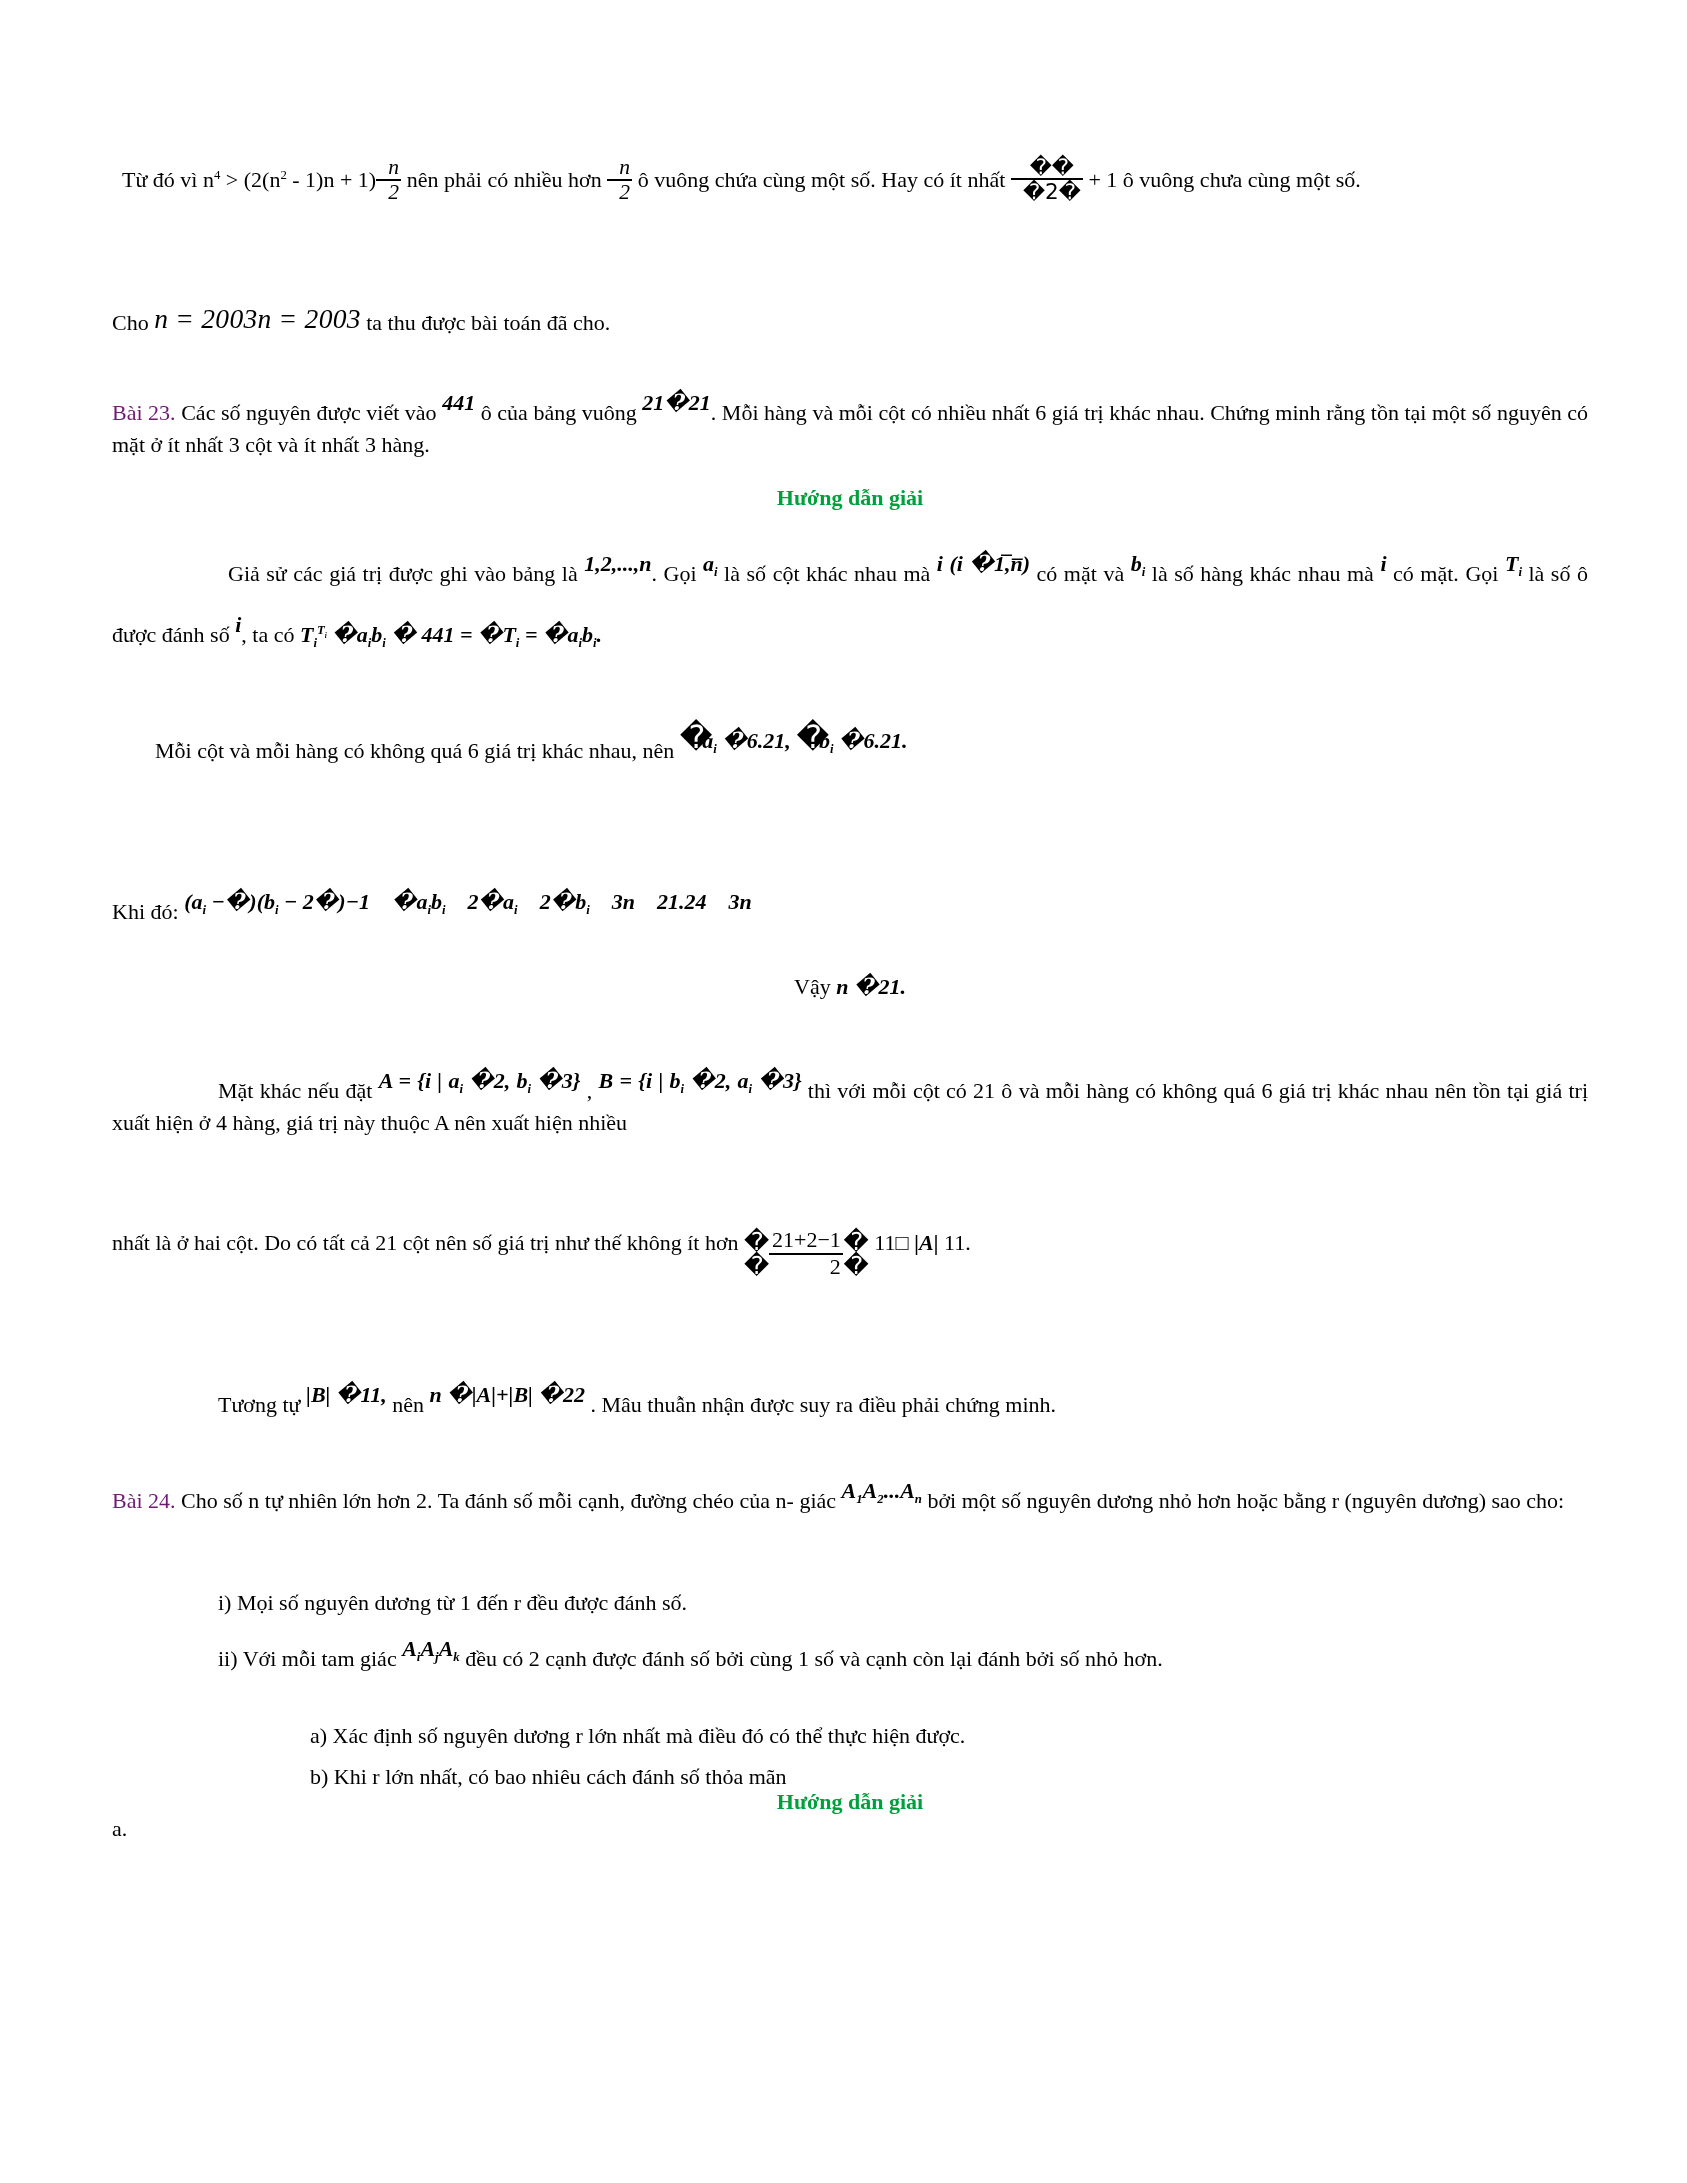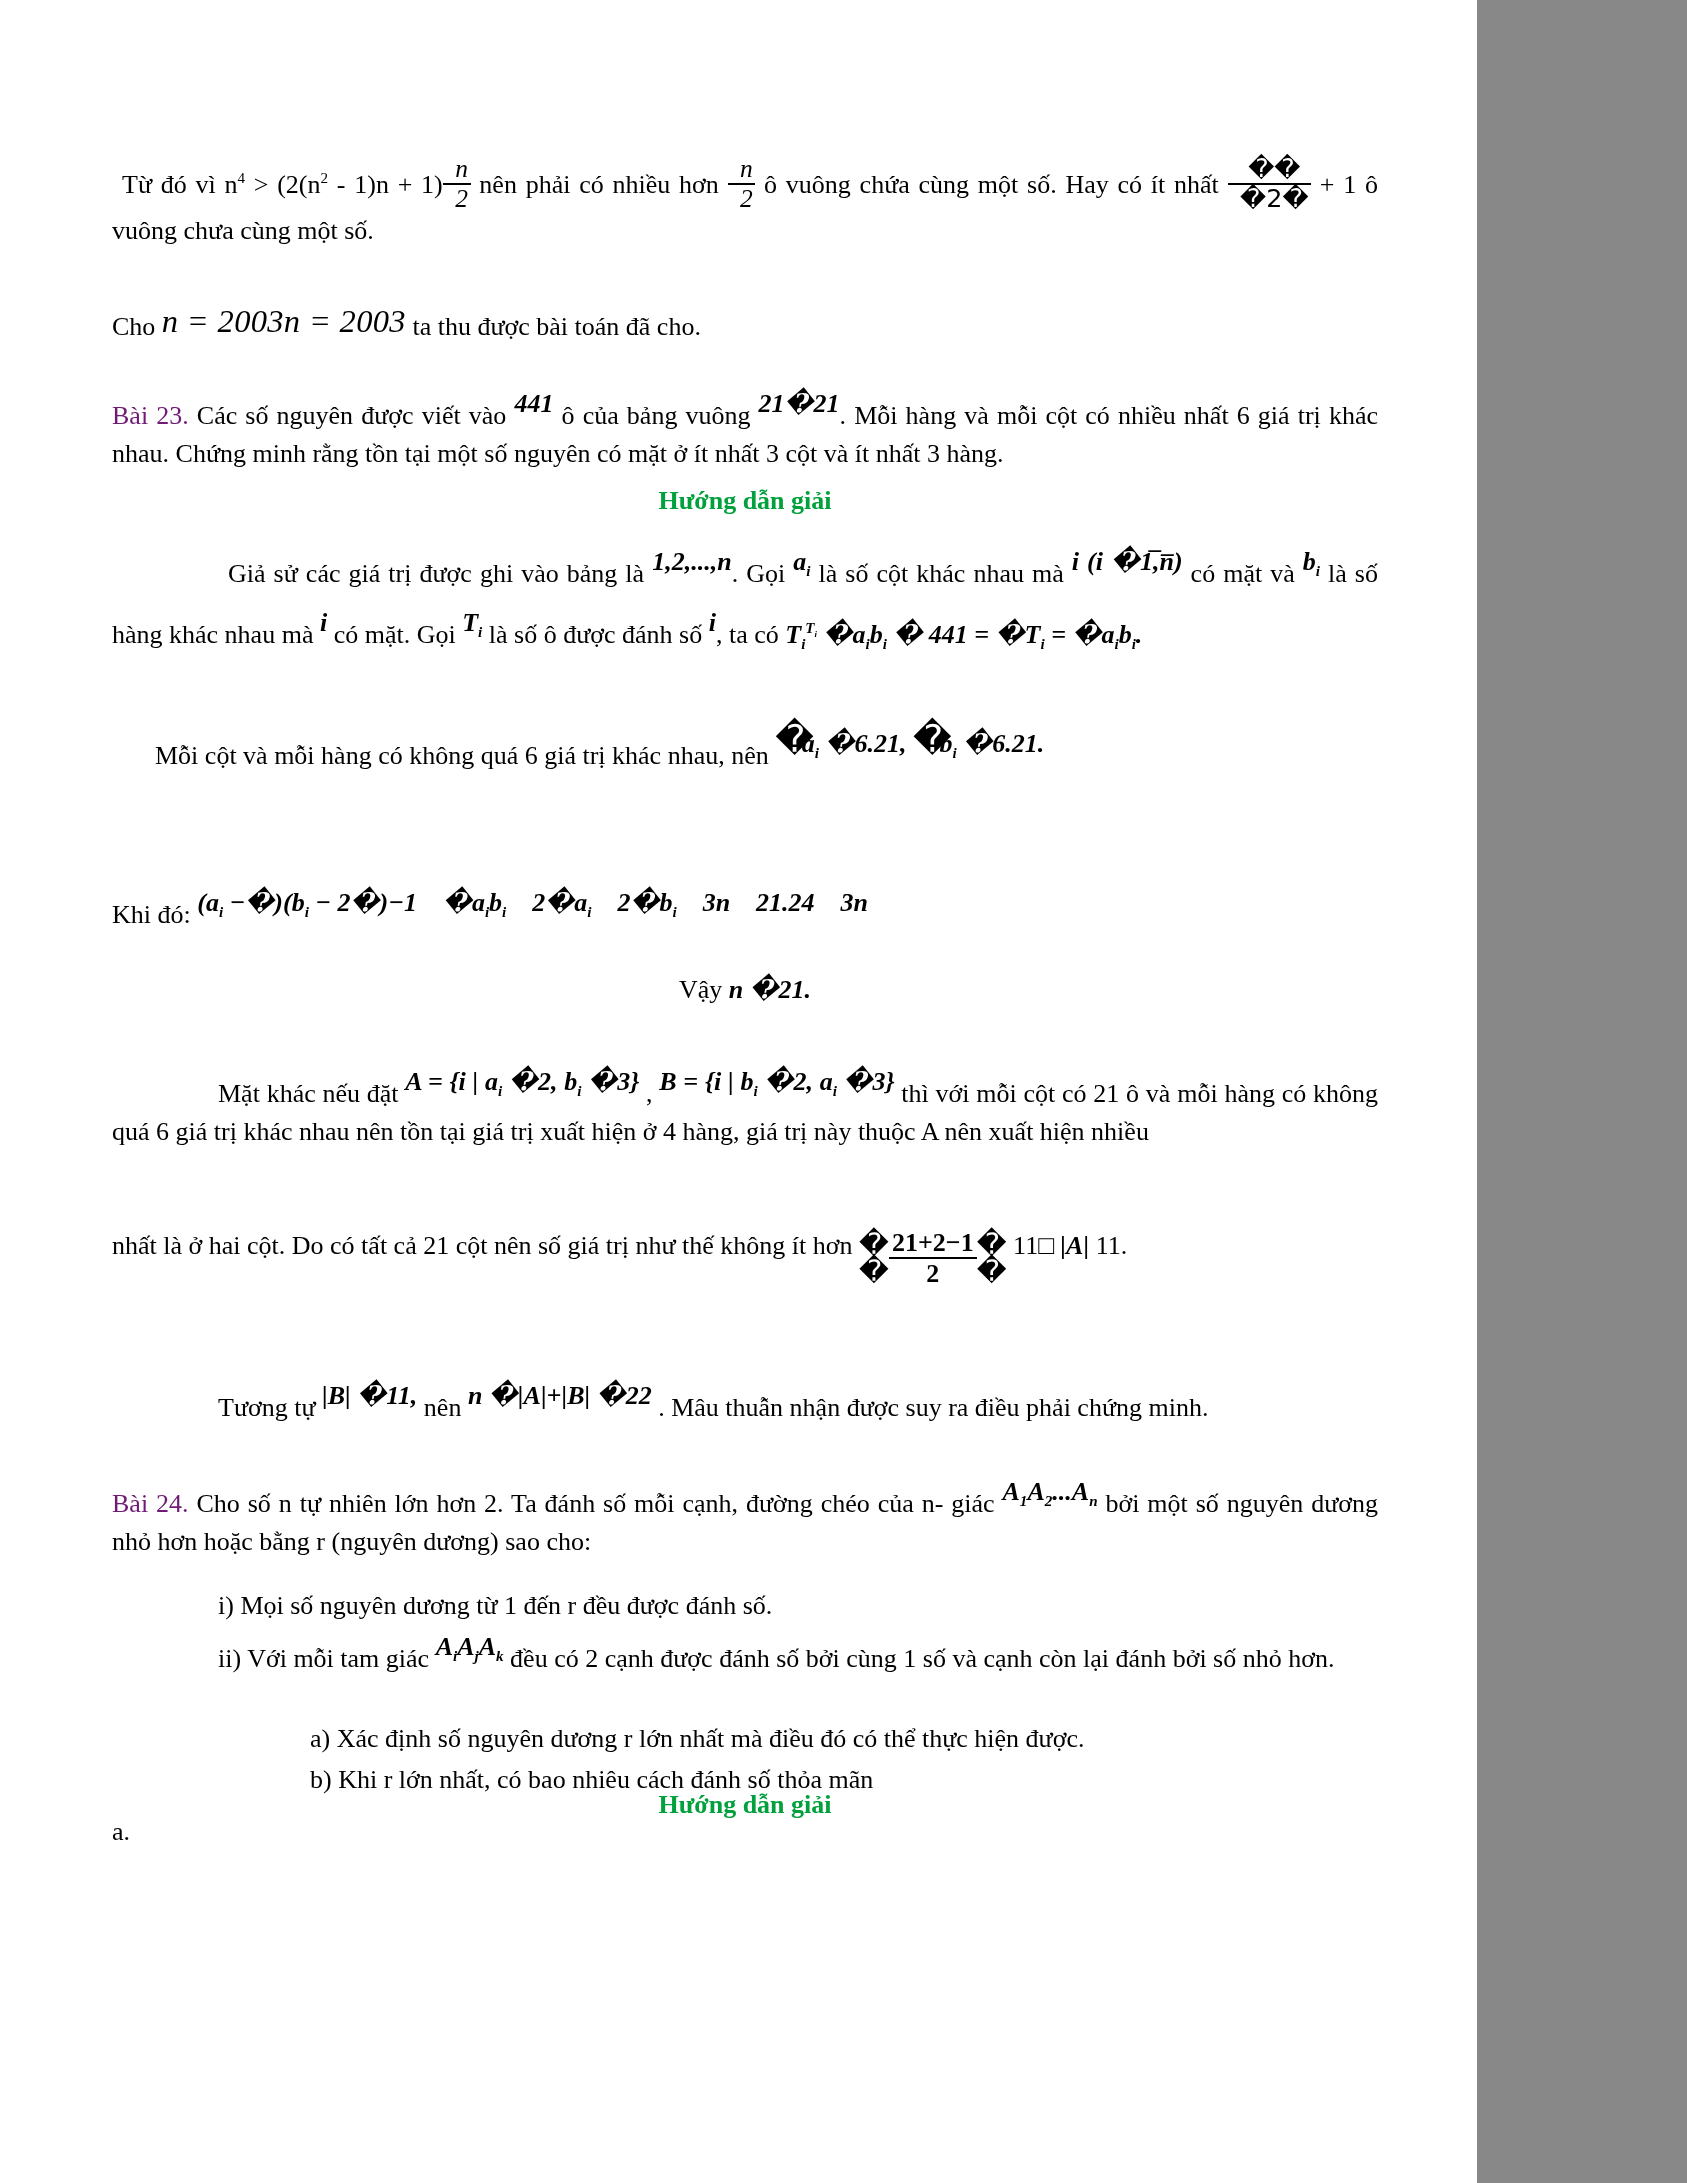--- a/index.html
+++ b/index.html
@@ -1,21 +1,21 @@
 <!DOCTYPE html>
 <html style="font-size:10.6px"><head>
 <meta charset="utf-8">
 <style>
   html,body{margin:0;padding:0;background:#888;}
   .page{
     position:relative;
-    width:1477px;height:2183px;
+    width:1687px;height:2183px;
     background:#ffffff;
     font-family:"Liberation Serif","DejaVu Serif",serif;
-    font-size:26px;
+    font-size:22px;
     color:#000;
     overflow:hidden;
   }
   .blk{position:absolute;left:112px;right:99px;line-height:1.45;}
   .just{text-align:justify;}
   .center{text-align:center;}
   .red{color:#701a75;font-weight:normal;}
   .green{color:#00a13c;font-weight:bold;}
   .m{font-style:italic;font-weight:bold;}
   .up{position:relative;top:-0.45em;}
@@ -23,21 +23,21 @@
   .rc{font-family:"DejaVu Sans",sans-serif;font-style:normal;}
   .rcL{font-family:"DejaVu Sans",sans-serif;font-style:normal;font-size:1.45em;margin-right:-0.32em;}
   .pre{white-space:pre;}
   sub{font-size:0.58em;line-height:0;}
   sup{font-size:0.58em;line-height:0;}
   .frac{display:inline-block;text-align:center;line-height:1.08;vertical-align:-0.55em;font-style:italic;font-size:0.98em;}
   .frac .num{display:block;padding:0 0.1em;}
   .frac .den{display:block;border-top:2px solid #000;padding:0 0.1em;}
   .bigfrac{display:inline-block;vertical-align:-0.4em;}
   .dcol{display:inline-block;line-height:0.95;text-align:center;font-family:"DejaVu Sans",sans-serif;font-style:normal;font-size:1.12em;vertical-align:middle;}
-  .fr{display:inline-block;text-align:center;line-height:1.12;vertical-align:middle;font-weight:bold;}
+  .fr{display:inline-block;text-align:right;line-height:1.12;vertical-align:middle;}
   .fr .num{display:block;padding:0 0.12em;}
   .fr .den{display:block;border-top:2px solid #000;padding:0 0.12em;}
   .ind15{text-indent:10px;}
   .ind65{text-indent:43px;}
   .ind160{text-indent:106px;}
   .ind175{text-indent:116px;}
   .ind300{text-indent:198px;}
 </style>
 </head>
 <body>

